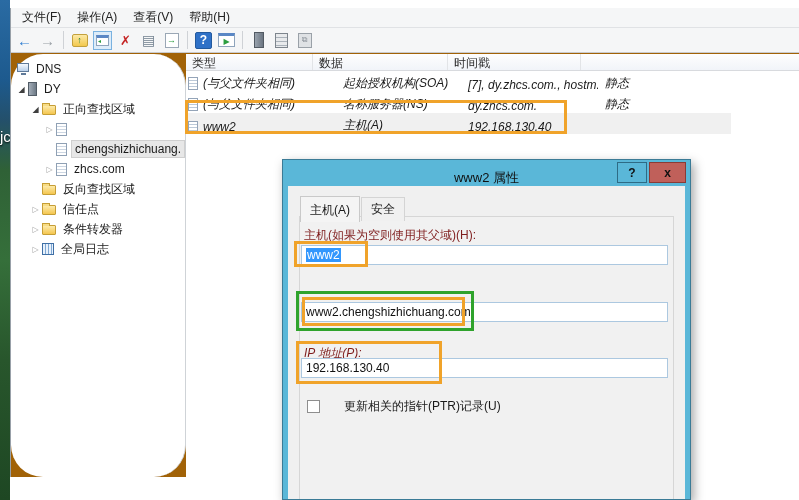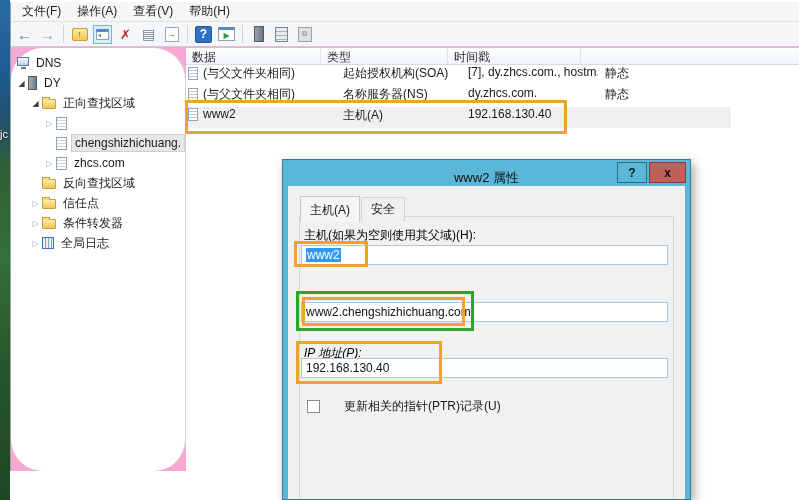--- a/index.html
+++ b/index.html
@@ -3,24 +3,24 @@
 <meta charset="utf-8">
 <style>
   * { margin:0; padding:0; box-sizing:border-box; }
   html,body { width:799px; height:500px; }
   body { position:relative; overflow:hidden; background:#fff;
          font-family:"Liberation Sans","DejaVu Sans",sans-serif; font-size:12px; color:#1a1a1a; }
 
   
   .desktop { position:absolute; left:0; top:0; width:10px; height:500px;
     background:linear-gradient(180deg,#2a6ba3 0%,#1d5a8e 16%,#24506b 24%,#2f6136 34%,#356f3a 52%,#28562c 72%,#1e4723 100%); }
-  .desktop-label { position:absolute; left:0px; top:128px; color:#fff; font-size:11px; text-shadow:0 1px 2px #000; }
-
-  
-  .window { position:absolute; left:10px; top:2px; width:789px; height:469px; background:#f9a8d4; border-left:1px solid #98a0a8; }
+  .desktop-label { position:absolute; left:0px; top:128px; color:#fff; font-size:15px; text-shadow:0 1px 2px #000; }
+
+  
+  .window { position:absolute; left:10px; top:8px; width:789px; height:469px; background:#a16207; border-left:1px solid #98a0a8; }
   .menubar { height:20px; background:#f5f6f7; border-bottom:1px solid #e0e2e5; display:flex; align-items:center; padding-left:3px; }
   .menu-item { padding:2px 8px 3px 8px; color:#222; }
   .toolbar { height:25px; background:#f5f6f7; border-bottom:1px solid #c9cbce; display:flex; align-items:center; padding-left:2px; }
   .tb-sep { width:1px; height:18px; background:#cfd2d6; margin:0 4px; }
   .tb-btn { width:21px; height:21px; display:flex; align-items:center; justify-content:center; margin:0 1px; }
   .tb-ic { display:flex; align-items:center; justify-content:center; }
   .c-back { color:#2f7ed1; font-weight:bold; font-size:15px; }
   .c-fwd  { color:#9aa0a6; font-weight:bold; font-size:15px; }
   .c-folder { width:16px; height:13px; background:linear-gradient(#fce9a6,#f2c84d); border:1px solid #c3a03c; border-radius:2px; color:#1e7e33; font-size:9px; font-weight:bold; }
   .c-consoletree { width:19px; height:19px; border:1px solid #7ab2e0; background:#ddecf9; }
@@ -51,40 +51,40 @@
   .mi-folder { width:14px; height:10px; background:linear-gradient(#fdeaa9,#f4c64f); border:1px solid #c69e35; border-radius:1px; position:relative; margin-top:2px; }
   .mi-folder::before { content:""; position:absolute; top:-3px; left:-1px; width:6px; height:2px; background:#f7dc85; border:1px solid #c69e35; border-bottom:none; }
   .mi-zone { width:11px; height:13px; border:1px solid #8fa0b4; background:repeating-linear-gradient(180deg,#fff 0 2px,#ccd6e2 2px 3px); }
   .mi-log { width:12px; height:12px; border:1px solid #3f6fa5; background:repeating-linear-gradient(90deg,#e8f1fb 0 2px,#7fa8d4 2px 3px); }
   .mi-page { width:10px; height:13px; border:1px solid #94a4b8; background:repeating-linear-gradient(180deg,#fff 0 2px,#bcc9d8 2px 3px); }
 
   .listpanel { flex:1; position:relative; background:#fff; }
   .lheader { height:17px; display:flex; background:linear-gradient(#fefefe,#f1f4f9); border-bottom:1px solid #d8dade; }
   .hcell { padding:1px 0 0 6px; color:#2a2a2a; border-right:1px solid #e2e4e7; }
   .hc-name{width:150px;} .hc-type{width:127px;} .hc-data{width:135px;} .hc-ts{width:133px;} .hc-rest{flex:1;border-right:none;}
-  .lrow { height:21px; width:545px; display:flex; align-items:flex-start; }
+  .lrow { height:21px; width:545px; display:flex; align-items:flex-end;font-style:italic; }
   .lrow.selected { background:#f0f0f0; }
   .lcell { overflow:hidden; white-space:nowrap; }
   .lc-name{width:150px; padding-left:2px; display:flex; align-items:center; gap:5px;}
   .lc-type{width:127px; padding-left:7px;} .lc-data{width:135px; padding-left:5px;} .lc-ts{width:133px; padding-left:7px;}
 
   
   .dialog { position:absolute; left:282px; top:159px; width:409px; height:341px;
     background:#5ab7d8; border:1px solid #3b7b96; box-shadow:3px 4px 10px rgba(0,0,0,.35); z-index:10; }
   .dlg-title { height:36px; display:flex; align-items:center; justify-content:center; font-size:13px; color:#101010; position:relative; }
   .dlg-btns { position:absolute; right:4px; top:2px; display:flex; gap:2px; }
   .dlg-help, .dlg-close { height:21px; display:flex; align-items:center; justify-content:center; font-weight:bold; font-size:12px; color:#111; }
   .dlg-help { width:30px; background:#5ab7d8; border:1px solid #2e6b85; }
   .dlg-close { width:37px; background:#c0605a; border:1px solid #8a3b36; }
   .dlg-body { position:absolute; left:5px; right:5px; top:26px; bottom:0; background:#f0f0f0; }
   .tabs { position:absolute; left:12px; top:9px; display:flex; align-items:flex-end; z-index:2; }
   .tab { padding:3px 9px 3px 9px; border:1px solid #d4d4d4; border-bottom:none; background:#f0f0f0; margin-right:1px; }
   .tab.active { background:#f4f4f4; padding-top:5px; position:relative; top:1px; border-color:#c9c9c9; }
   .tabpage { position:absolute; left:11px; right:11px; top:30px; bottom:0; background:#f1f1f1; border:1px solid #d6d6d6; border-bottom:none; }
-  .fld-label { position:absolute; left:16px; color:#000000; }
+  .fld-label { position:absolute; left:16px; color:#7f1d1d; }
   .textbox { position:absolute; left:13px; width:367px; height:20px; background:#fff; border:1px solid #acc8e0; padding:2px 4px; color:#111; }
   .textbox.focused { border-color:#5a9adб; }
   .selspan { background:#3297fd; color:#fff; padding:0 1px; }
   .chkrow { position:absolute; left:19px; display:flex; align-items:center; gap:6px; }
   .chkbox { width:13px; height:13px; background:#fff; border:1px solid #8e8e8e; }
 
   
   .ann { position:absolute; z-index:50; pointer-events:none; }
   .ann-orange { border:3px solid #f0a32a; }
   .ann-green { border:3px solid #2fa32c; }
@@ -197,22 +197,22 @@
       </div>
       <div class="titem lv2">
         <span class="exp">▷</span>
         <span class="mi mi-log"></span>
         <span class="tlabel">全局日志</span>
       </div>
     </div>
 
     <div class="listpanel">
       <div class="lheader">
+        <div class="hcell hc-type">类型</div>
         <div class="hcell hc-data">数据</div>
-        <div class="hcell hc-type">类型</div>
         <div class="hcell hc-ts">时间戳</div>
         <div class="hcell hc-rest"></div>
       </div>
       <div class="lrow">
         <div class="lcell lc-name">
             <span class="mi mi-page"></span>
             <span>(与父文件夹相同)</span>
           </div>
         <div class="lcell lc-type">起始授权机构(SOA)</div>
         <div class="lcell lc-data">[7], dy.zhcs.com., hostm...</div>

